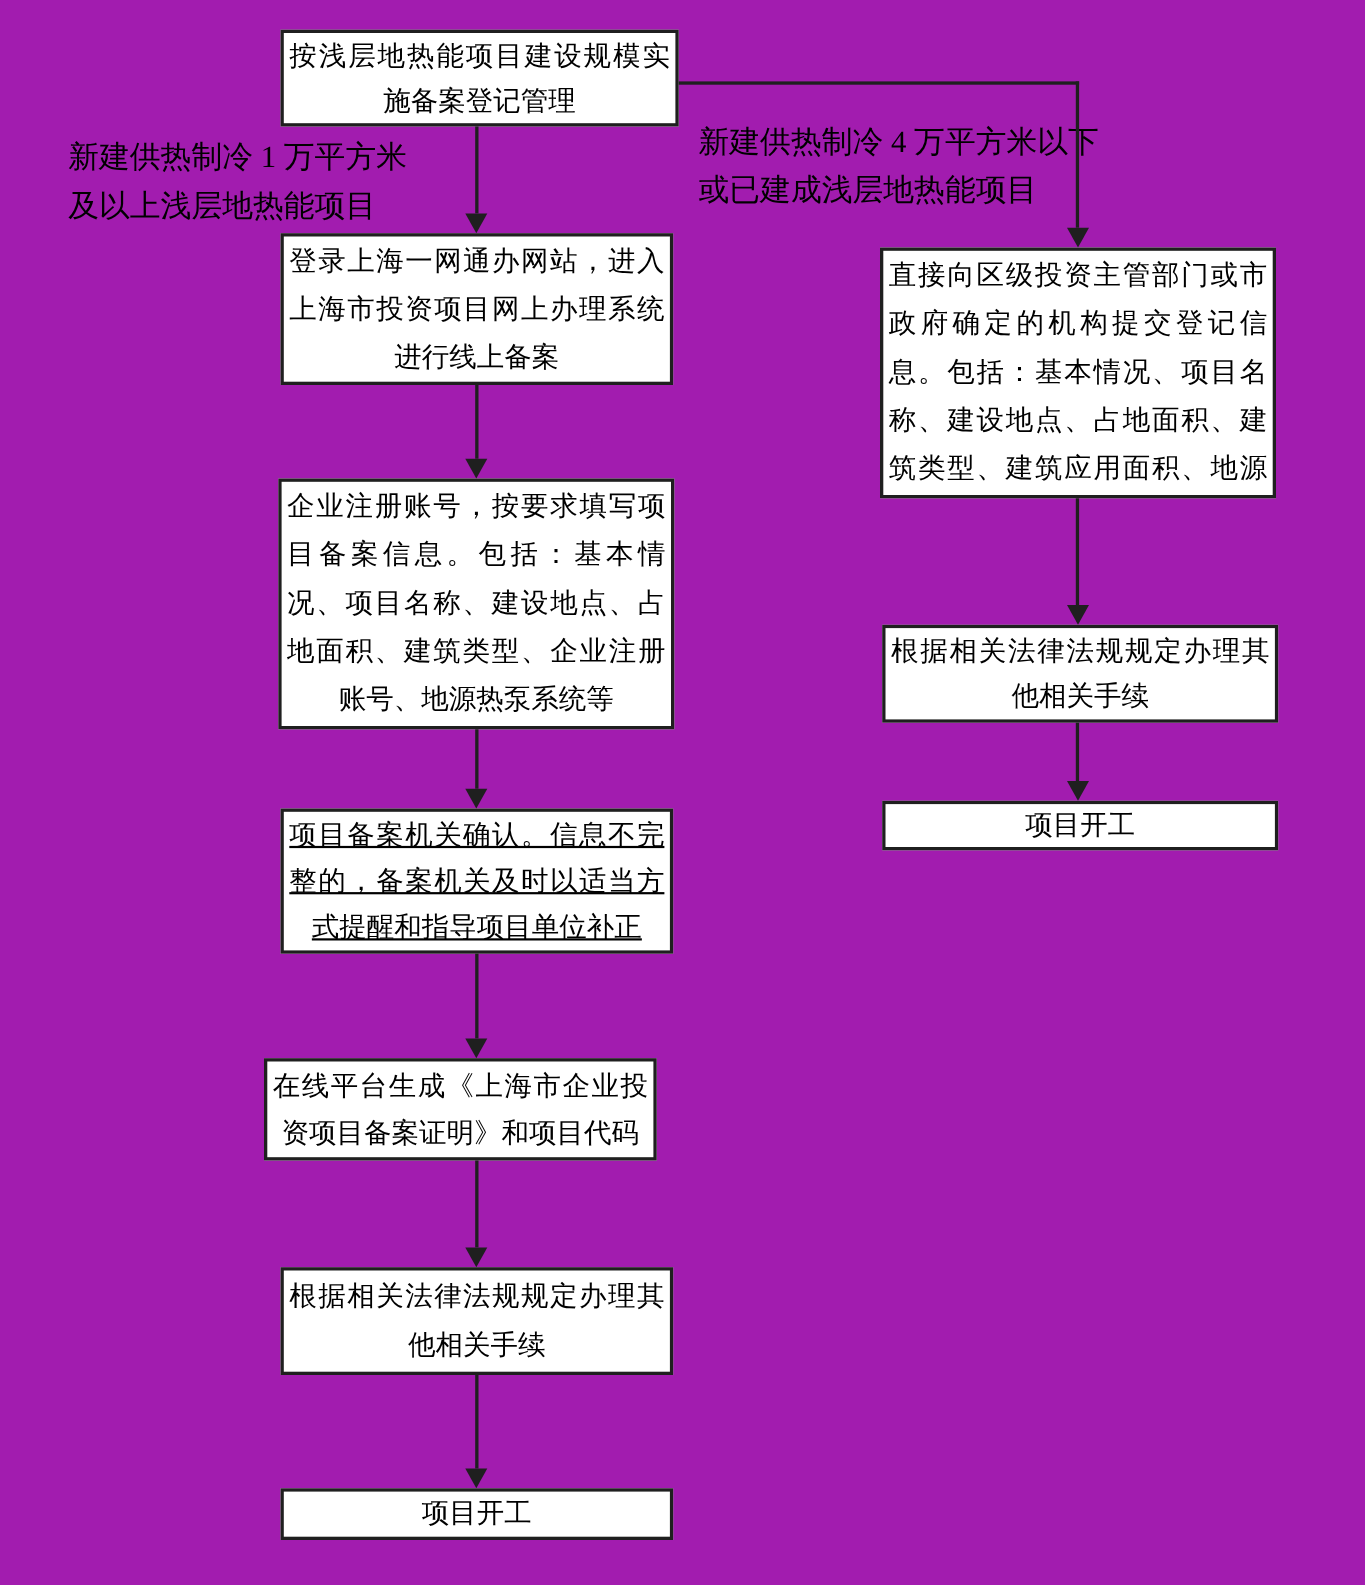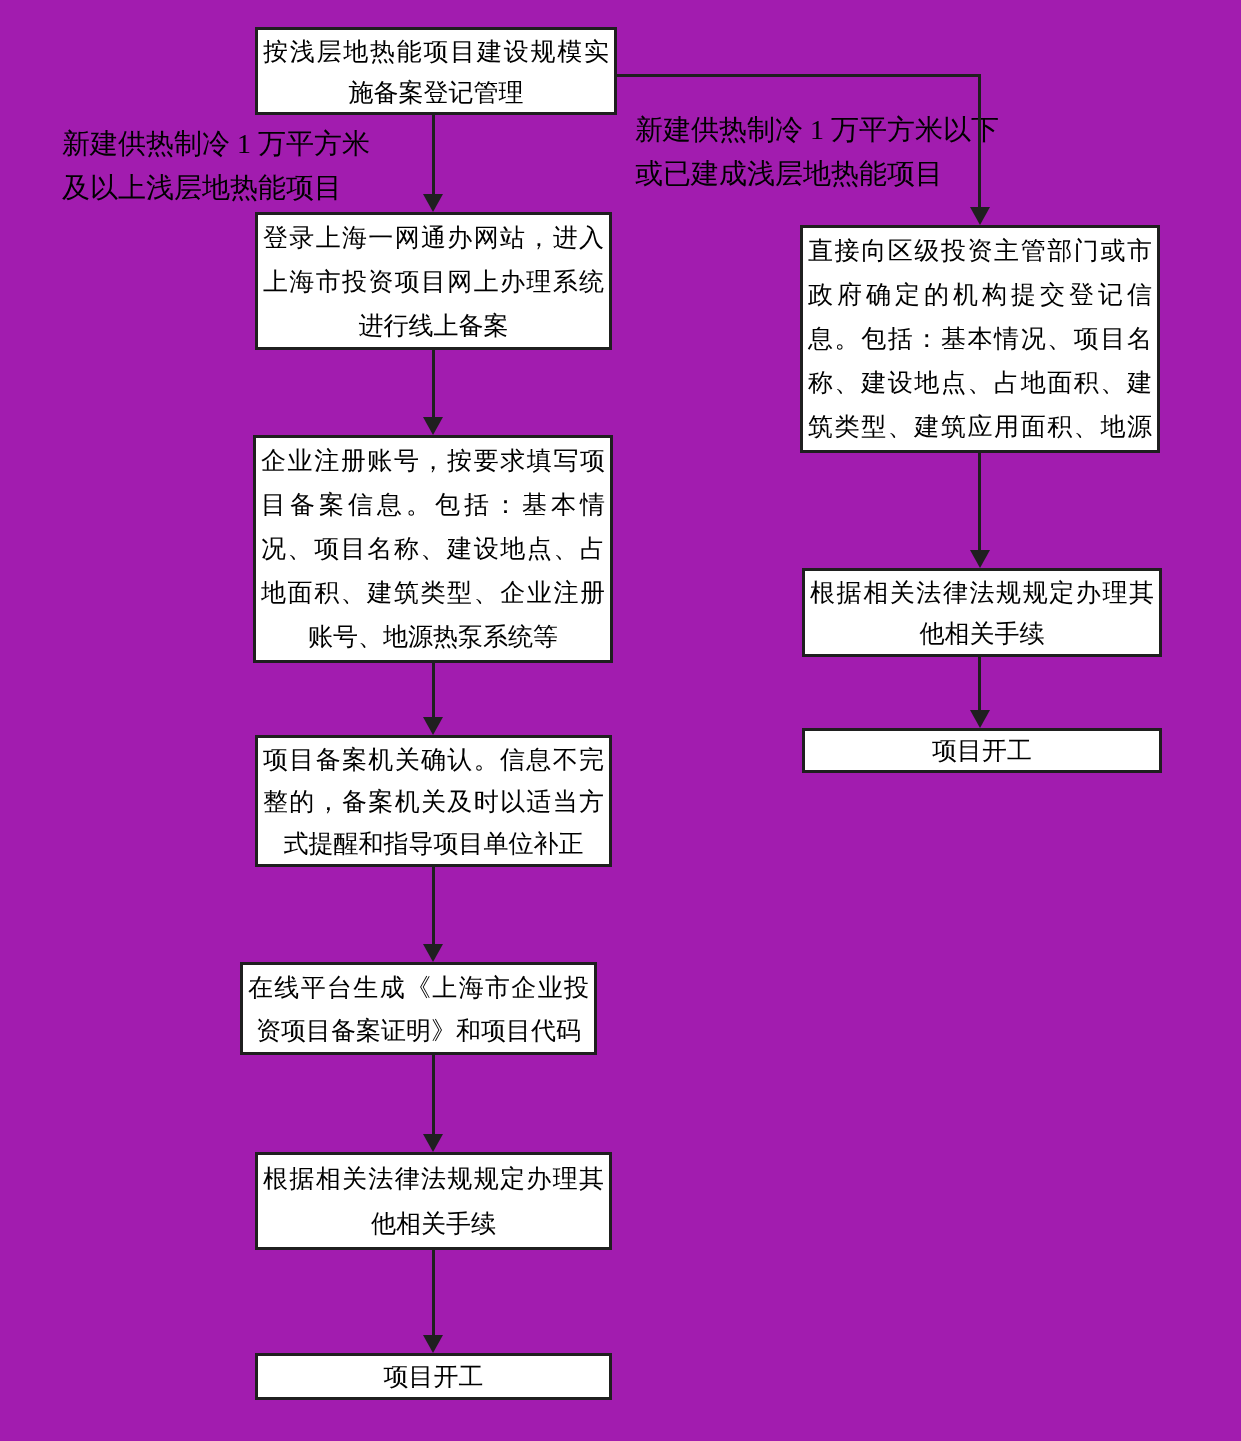--- a/index.html
+++ b/index.html
@@ -62,29 +62,29 @@
 <div class="canvas">
 
   <div class="node" style="left:255px; top:27px; width:362px; height:88px; line-height:41px;">按浅层地热能项目建设规模实施备案登记管理</div>
 
   <div class="branch-label" style="left:62px; top:122px;">
     <div>新建供热制冷 1 万平方米</div>
     <div>及以上浅层地热能项目</div>
   </div>
 
   <div class="branch-label" style="left:635px; top:108px;">
-    <div>新建供热制冷 1 万平方米以下</div>
+    <div>新建供热制冷 4 万平方米以下</div>
     <div>或已建成浅层地热能项目</div>
   </div>
 
   <div class="node" style="left:255px; top:212px; width:357px; height:138px; line-height:44px;">登录上海一网通办网站，进入上海市投资项目网上办理系统进行线上备案</div>
 
   <div class="node" style="left:253px; top:435px; width:360px; height:228px; line-height:44px;">企业注册账号，按要求填写项目备案信息。包括：基本情况、项目名称、建设地点、占地面积、建筑类型、企业注册账号、地源热泵系统等</div>
 
-  <div class="node" style="left:255px; top:735px; width:357px; height:132px; line-height:42px;">项目备案机关确认。信息不完整的，备案机关及时以适当方式提醒和指导项目单位补正</div>
+  <div class="node" style="left:255px; top:735px; width:357px; height:132px; line-height:42px;text-decoration:underline;">项目备案机关确认。信息不完整的，备案机关及时以适当方式提醒和指导项目单位补正</div>
 
   <div class="node" style="left:240px; top:962px; width:357px; height:93px; line-height:43px;">在线平台生成《上海市企业投资项目备案证明》和项目代码</div>
 
   <div class="node" style="left:255px; top:1152px; width:357px; height:98px; line-height:45px;">根据相关法律法规规定办理其他相关手续</div>
 
   <div class="node single" style="left:255px; top:1353px; width:357px; height:47px; line-height:39px;">项目开工</div>
 
   <div class="node" style="left:800px; top:225px; width:360px; height:228px; line-height:44px;">直接向区级投资主管部门或市政府确定的机构提交登记信息。包括：基本情况、项目名称、建设地点、占地面积、建筑类型、建筑应用面积、地源热泵系统等</div>
 
   <div class="node" style="left:802px; top:568px; width:360px; height:89px; line-height:41px;">根据相关法律法规规定办理其他相关手续</div>

